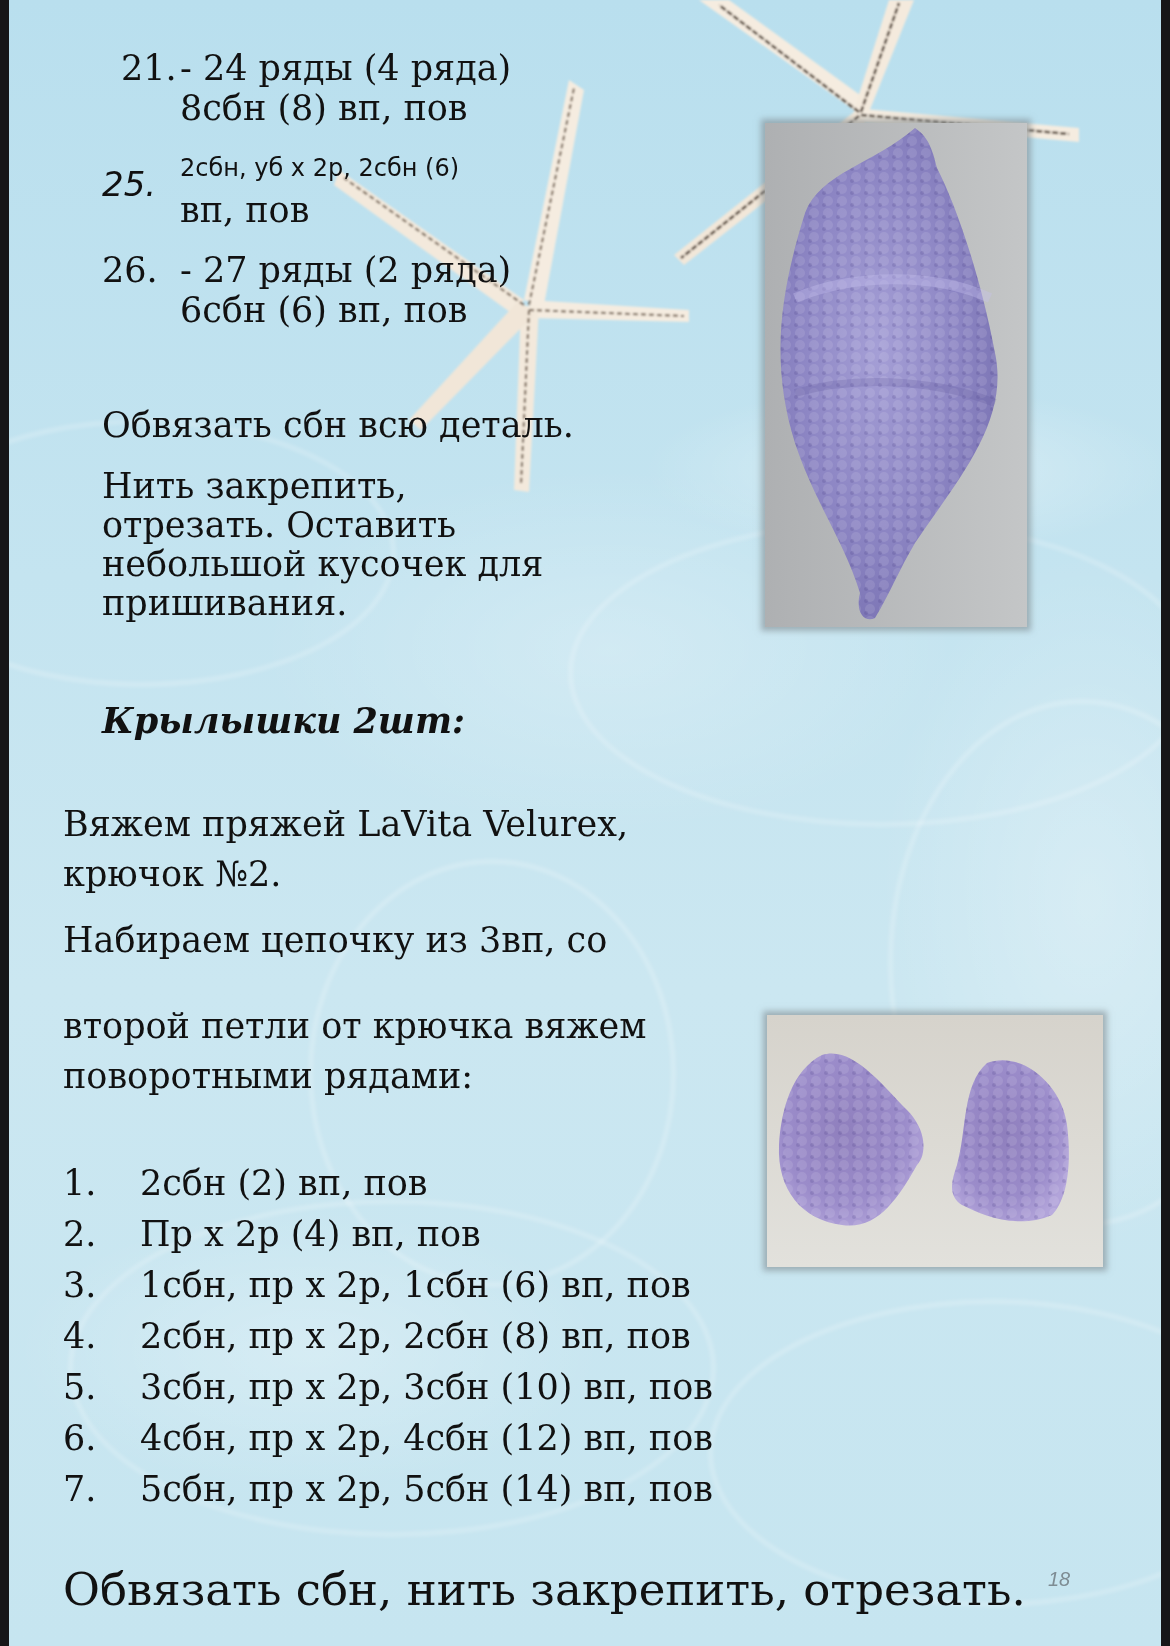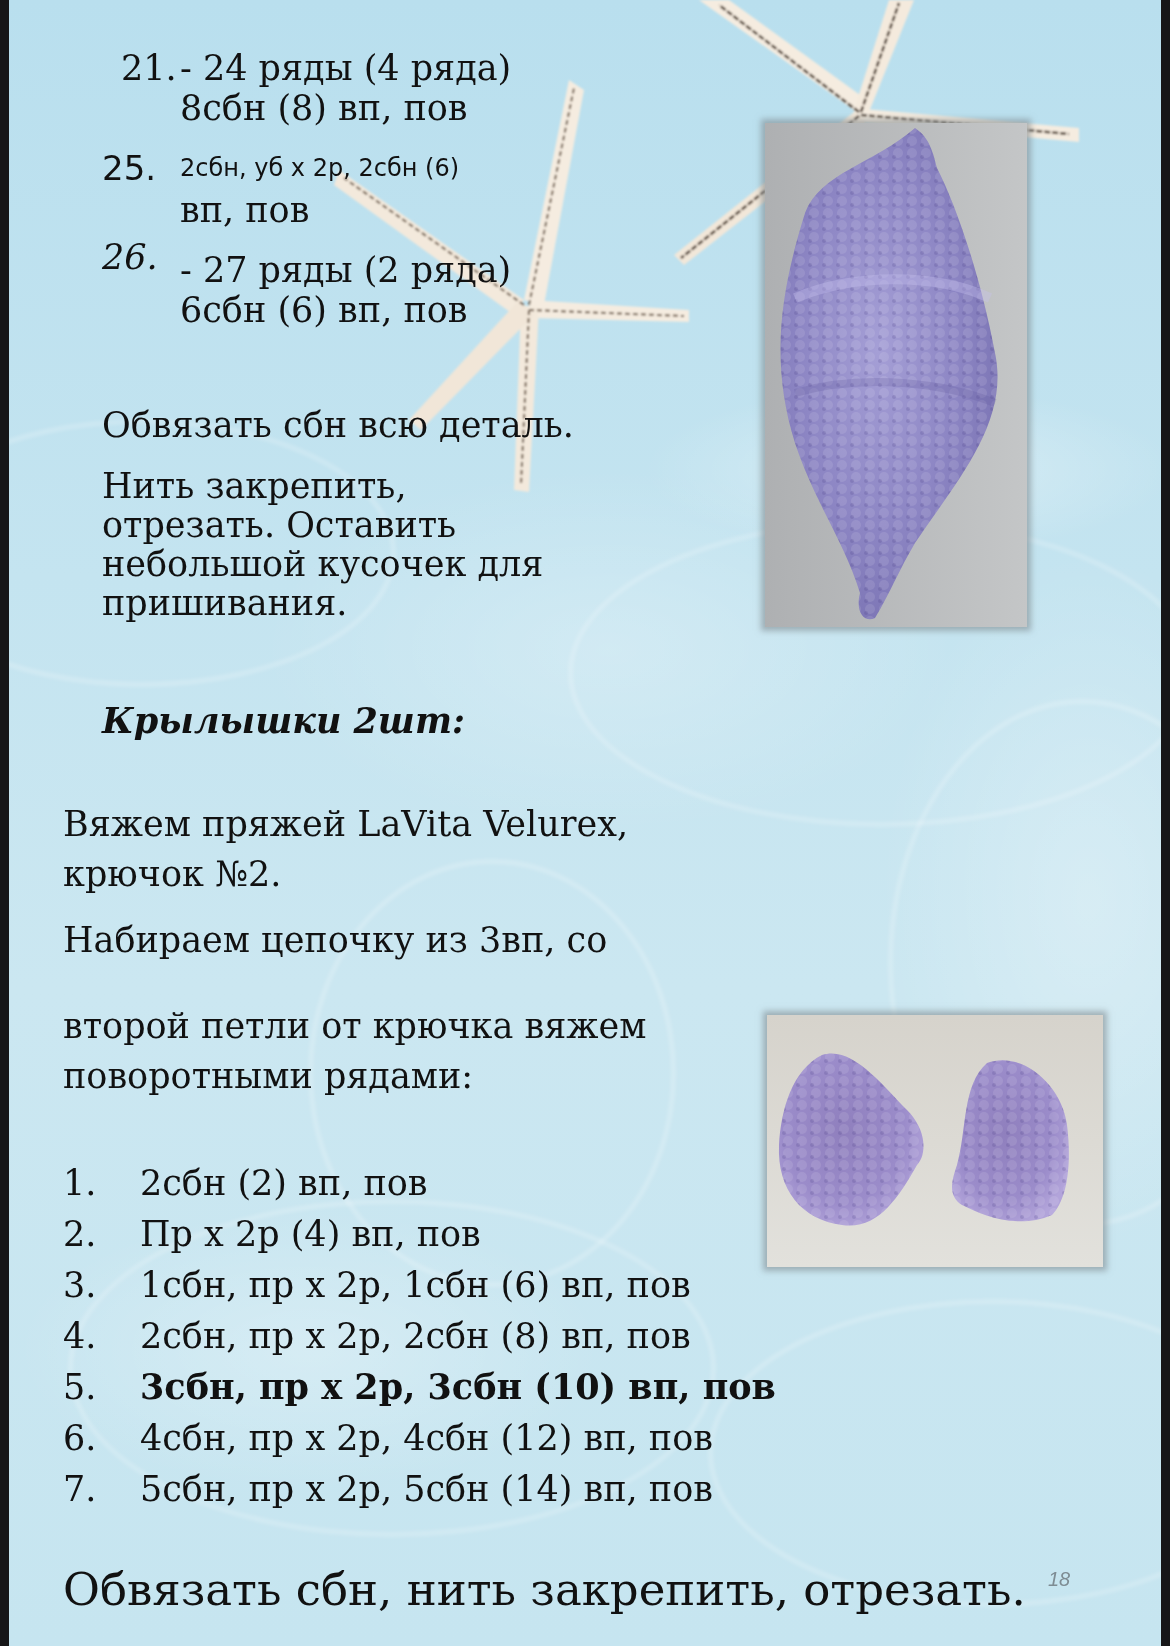--- a/index.html
+++ b/index.html
@@ -77,25 +77,25 @@
       <line x1="852" y1="115" x2="1060" y2="134" stroke="#4b3a2c" stroke-width="2.5" stroke-dasharray="6 2"></line>
       <line x1="850" y1="116" x2="672" y2="258" stroke="#4b3a2c" stroke-width="2.5" stroke-dasharray="6 2"></line>
     </g>
   </svg>
 
   <div>
     <div class="txt serif t-block" style="left:93px; top:48px;margin-left:19px;">21.</div>
     <div class="txt serif t-block" style="left:171px; top:48px;">- 24 ряды (4 ряда)</div>
     <div class="txt serif t-block" style="left:171px; top:88px;">8сбн (8) вп, пов</div>
 
-    <div class="txt sans t-block" style="left:93px; top:148px; font-size:34px;">25.</div>
+    <div class="txt sans t-block" style="left:93px; top:164px; font-size:34px;font-style:italic;">25.</div>
     <div class="txt sans t-block" style="left:171px; top:148px; font-size:24px;">2сбн, уб х 2р, 2сбн (6)</div>
     <div class="txt serif t-block" style="left:171px; top:190px;">вп, пов</div>
 
-    <div class="txt serif t-block" style="left:93px; top:237px;font-style:italic;">26.</div>
+    <div class="txt serif t-block" style="left:93px; top:250px;">26.</div>
     <div class="txt serif t-block" style="left:171px; top:250px;">- 27 ряды (2 ряда)</div>
     <div class="txt serif t-block" style="left:171px; top:290px;">6сбн (6) вп, пов</div>
   </div>
 
   <div class="txt serif t-block" style="left:93px; top:405px;">Обвязать сбн всю деталь.</div>
   <div>
     <div class="txt serif t-block" style="left:93px; top:466px;">Нить закрепить,</div>
     <div class="txt serif t-block" style="left:93px; top:505px;">отрезать. Оставить</div>
     <div class="txt serif t-block" style="left:93px; top:544px;">небольшой кусочек для</div>
     <div class="txt serif t-block" style="left:93px; top:583px;">пришивания.</div>
@@ -142,21 +142,21 @@
     <div class="txt serif t-block" style="left:54px; top:1214px;">2.</div>
     <div class="txt serif t-block" style="left:131px; top:1214px;">Пр х 2р (4) вп, пов</div>
 
     <div class="txt serif t-block" style="left:54px; top:1265px;">3.</div>
     <div class="txt serif t-block" style="left:131px; top:1265px;">1сбн, пр х 2р, 1сбн (6) вп, пов</div>
 
     <div class="txt serif t-block" style="left:54px; top:1316px;">4.</div>
     <div class="txt serif t-block" style="left:131px; top:1316px;">2сбн, пр х  2р, 2сбн (8) вп, пов</div>
 
     <div class="txt serif t-block" style="left:54px; top:1367px;">5.</div>
-    <div class="txt serif t-block" style="left:131px; top:1367px;font-weight:bold;">3сбн, пр х 2р, 3сбн (10) вп, пов</div>
+    <div class="txt serif t-block" style="left:131px; top:1367px;">3сбн, пр х 2р, 3сбн (10) вп, пов</div>
 
     <div class="txt serif t-block" style="left:54px; top:1418px;">6.</div>
     <div class="txt serif t-block" style="left:131px; top:1418px;">4сбн, пр х 2р, 4сбн (12) вп, пов</div>
 
     <div class="txt serif t-block" style="left:54px; top:1469px;">7.</div>
     <div class="txt serif t-block" style="left:131px; top:1469px;">5сбн, пр х 2р, 5сбн (14) вп, пов</div>
   </div>
 
   <div class="photo" style="left:758px; top:1015px; width:336px; height:252px; background:#d9d7d1;">
     <svg width="336" height="252" viewBox="0 0 336 252">

